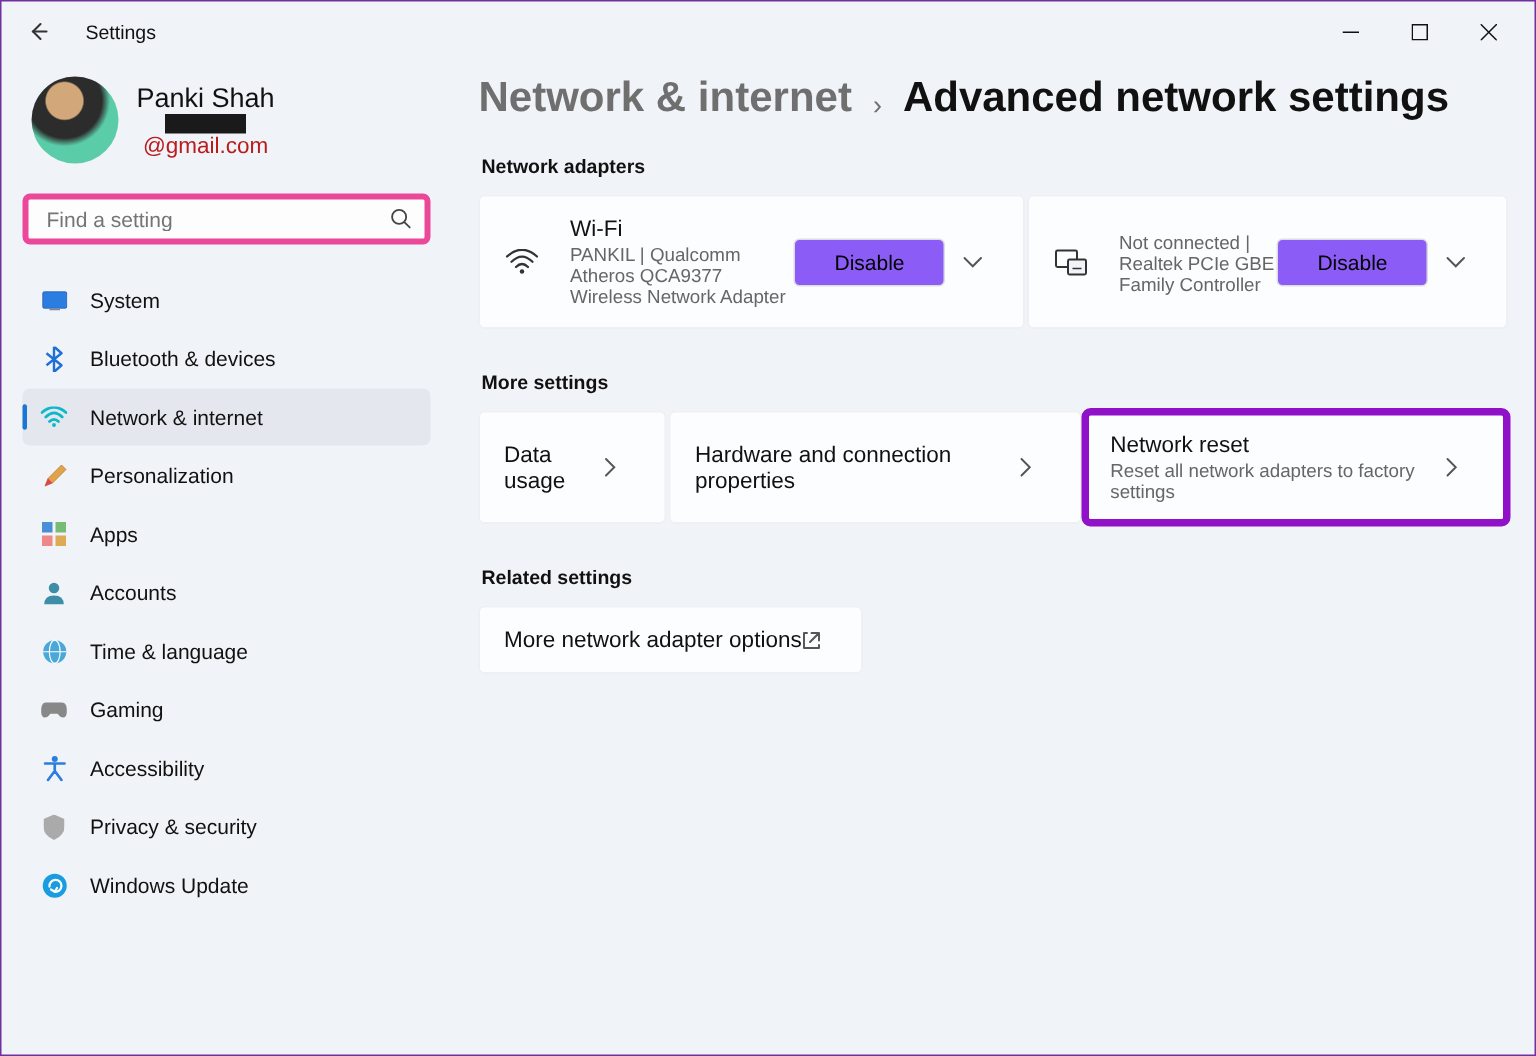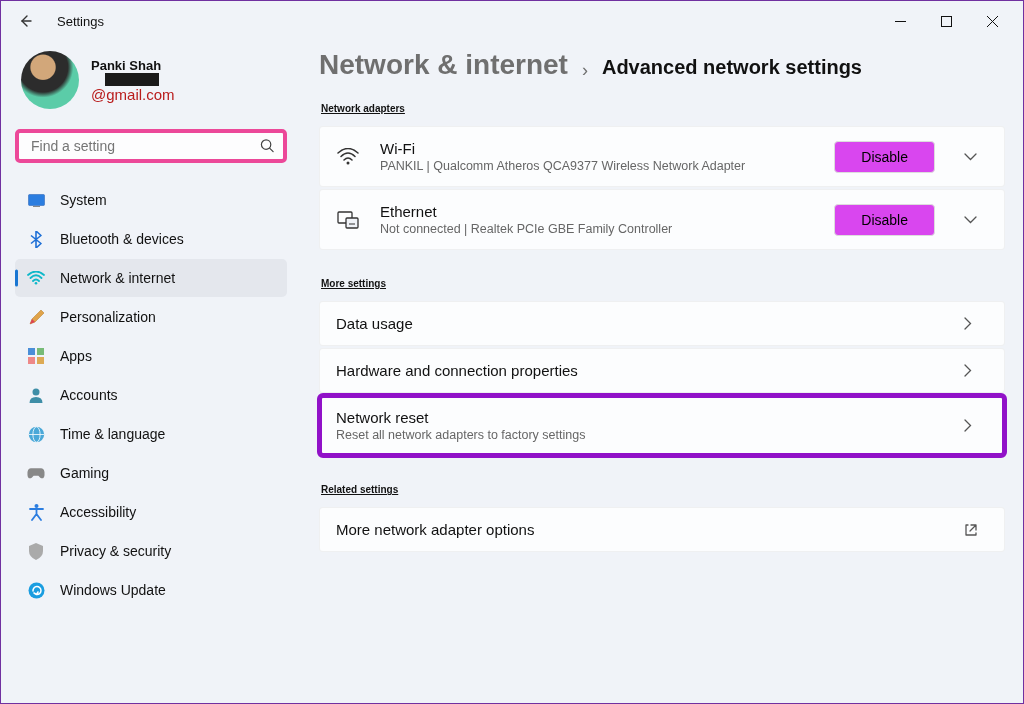--- a/index.html
+++ b/index.html
@@ -6,44 +6,44 @@
 body { font-family: "Segoe UI", -apple-system, sans-serif; background: #f0f3f8; width: 1024px; height: 704px; overflow: hidden; color: #111; border: 1px solid #7030a0; }
 .titlebar { height: 40px; display: flex; align-items: center; padding: 0 8px; }
 .titlebar .back { width: 32px; height: 32px; display: flex; align-items: center; justify-content: center; cursor: pointer; border-radius: 4px; }
 .titlebar .title { font-size: 13px; margin-left: 16px; color: #111; }
 .titlebar .winbtns { margin-left: auto; display: flex; }
 .titlebar .winbtns div { width: 46px; height: 32px; display: flex; align-items: center; justify-content: center; cursor: pointer; }
 .container { display: flex; height: calc(100% - 40px); }
 .sidebar { width: 300px; padding: 6px 14px 14px 14px; }
 .profile { display: flex; align-items: center; gap: 12px; padding: 4px 6px 14px 6px; }
 .avatar { width: 58px; height: 58px; border-radius: 50%; background: radial-gradient(circle at 38% 28%, #d2a77a 0 22%, #2c2c2c 24% 45%, #5bcca8 55% 100%); flex-shrink: 0; }
-.profile .name { font-weight: 700; font-size: 13px; }
+.profile .name { font-weight: 400; font-size: 18px; }
 .profile .email { font-size: 15px; color: #b91c1c; display: flex; align-items: center; flex-direction: column; }
 .email-redact { width: 54px; height: 13px; background: #1a1a1a; display: inline-block; margin-right: 1px; }
 .searchwrap { position: relative; margin: 6px 0 18px 0; }
 .search { width: 100%; height: 34px; border: 4px solid #ec4899; border-radius: 5px; padding: 0 36px 0 12px; font-size: 14px; background: #fdfdfe; outline: none; }
 .searchicon { position: absolute; right: 12px; top: 50%; transform: translateY(-50%); color: #555; }
 .nav { display: flex; flex-direction: column; gap: 1px; }
 .navitem { display: flex; align-items: center; gap: 15px; height: 38px; padding: 0 12px; border-radius: 5px; cursor: pointer; font-size: 14px; position: relative; }
 .navitem.active { background: #e4e7ed; }
 .navitem.active::before { content: ""; position: absolute; left: 0px; top: 50%; transform: translateY(-50%); width: 3px; height: 17px; background: #1976d2; border-radius: 2px; }
 .navicon { width: 18px; height: 18px; display: flex; align-items: center; justify-content: center; font-size: 15px; }
 .main { flex: 1; padding: 8px 18px 0 18px; overflow-y: auto; }
 .breadcrumb { display: flex; align-items: baseline; gap: 14px; margin-bottom: 22px; }
 .bc-parent { font-size: 28px; font-weight: 600; color: #6f6f6f; cursor: pointer; }
 .bc-sep { font-size: 18px; color: #6f6f6f; position: relative; top: 2px; }
-.bc-current { font-size: 20px; font-weight: 600; color: #111; }
-.section-title { font-size: 10px; font-weight: 600; margin: 0 0 12px 2px; text-decoration: underline; }
-.cardlist { display: flex; flex-direction: column; gap: 2px; margin-bottom: 28px; }
+.bc-current { font-size: 28px; font-weight: 600; color: #111; }
+.section-title { font-size: 13px; font-weight: 600; margin: 0 0 12px 2px; }
+.cardlist { display: flex; flex-direction: row; gap: 2px; margin-bottom: 28px; }
 .card { background: #fcfdfe; border: 1px solid rgba(0,0,0,0.05); border-radius: 4px; display: flex; align-items: center; padding: 13px 16px; cursor: pointer; }
 .card .cicon { width: 24px; margin-right: 20px; display: flex; align-items: center; justify-content: center; font-size: 18px; color: #444; }
 .card .cbody { flex: 1; }
 .card .ctitle { font-size: 15px; color: #111; }
 .card .csub { font-size: 12.5px; color: #666; margin-top: 2px; }
-.card .cbtn { background: #d946ef; border: 1px solid #ddd; border-radius: 4px; padding: 7px 26px; font-size: 14px; margin-right: 29px; cursor: pointer; }
+.card .cbtn { background: #8b5cf6; border: 1px solid #ddd; border-radius: 4px; padding: 7px 26px; font-size: 14px; margin-right: 12px; cursor: pointer; }
 .card .chevron { width: 24px; text-align: center; color: #555; }
 .highlighted { outline: 5px solid #9111c8; outline-offset: -3px; position: relative; z-index: 2; }
 svg { display: block; }
 </style>
 </head>
 <body>
 
 <div class="titlebar">
   <div class="back">
     <svg width="16" height="16" viewBox="0 0 16 16">
@@ -225,21 +225,20 @@
       </div>
       <div class="card">
         <div class="cicon">
             <svg width="22" height="18" viewBox="0 0 22 18">
               <rect x="1" y="1" width="14" height="11" rx="1" stroke="#333" stroke-width="1.3" fill="none"></rect>
               <rect x="9" y="7" width="12" height="10" rx="1" stroke="#333" stroke-width="1.3" fill="#f0f3f8"></rect>
               <line x1="12" y1="13" x2="18" y2="13" stroke="#333" stroke-width="1"></line>
             </svg>
           </div>
         <div class="cbody">
-          <div class="ctitle">Ethernet</div>
           <div class="csub">Not connected | Realtek PCIe GBE Family Controller</div>
         </div>
         <button class="cbtn">Disable</button>
         <div class="chevron">
             <svg width="13" height="8" viewBox="0 0 13 8">
               <path d="M1 1 L6.5 6.5 L12 1" stroke="#555" stroke-width="1.3" fill="none" stroke-linecap="round"></path>
             </svg>
           </div>
       </div>
     </div>

